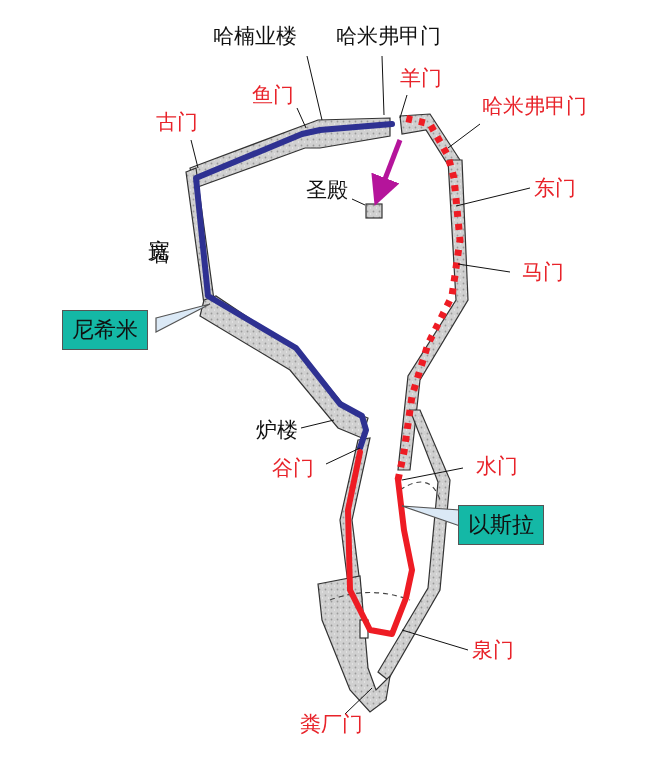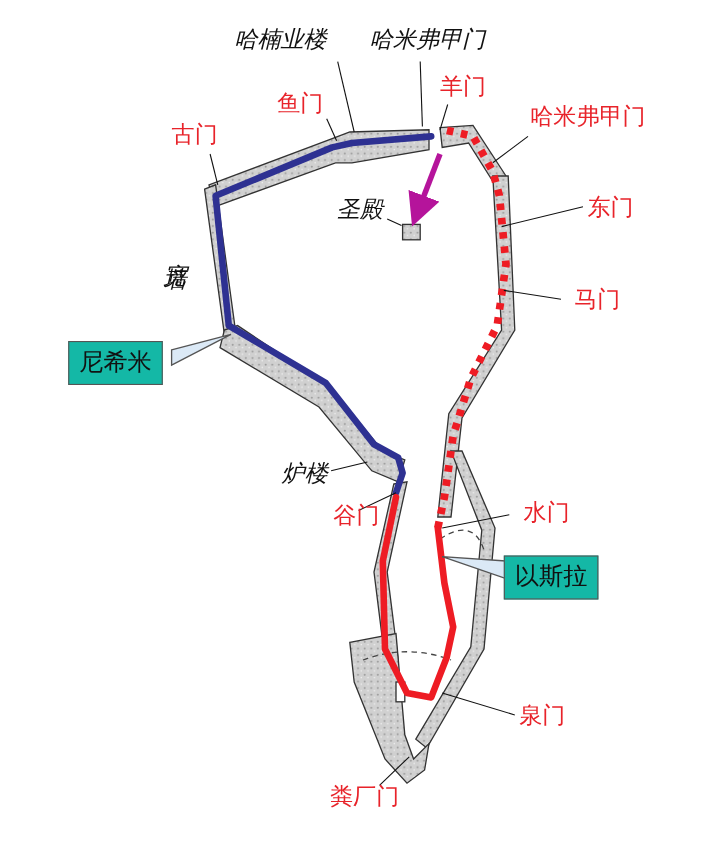--- a/index.html
+++ b/index.html
@@ -1,20 +1,20 @@
 <!DOCTYPE html>
 <html><head>
 <meta charset="utf-8">
 <style>
   html, body { margin: 0; padding: 0; background: #ffffff; }
   body { width: 645px; height: 765px; position: relative; overflow: hidden;
          font-family: "DejaVu Sans", "Liberation Sans", sans-serif; }
   #map { position: absolute; left: 0; top: 0; width: 645px; height: 765px; }
   .lbl { position: absolute; font-size: 21px; line-height: 1; white-space: nowrap; }
-  .black { color: #111111; font-style: italic; }
+  .black { color: #111111; }
   .red { color: #e8232a; }
   .vert { writing-mode: vertical-rl; letter-spacing: 4px; }
   .callout { position: absolute; background: #14b8a6; border: 1.5px solid #555;
              font-size: 22px; color: #111; padding: 6px 9px; line-height: 1.2; }
 </style>
 </head>
 <body>
 
 <svg id="map" viewBox="0 0 645 765" xmlns="http://www.w3.org/2000/svg">
   <defs>
@@ -86,19 +86,19 @@
 <div class="lbl black" style="left:256px;top:420px;">炉楼</div>
 <div class="lbl black" style="left:306px;top:180px;">圣殿</div>
 <div class="lbl black vert" style="left:148px;top:222px;">宽墙</div>
 
 <div class="lbl red" style="left:252px;top:86px;font-family:Liberation Mono, monospace;">鱼门</div>
 <div class="lbl red" style="left:400px;top:68px;">羊门</div>
 <div class="lbl red" style="left:156px;top:112px;">古门</div>
 <div class="lbl red" style="left:482px;top:96px;">哈米弗甲门</div>
 <div class="lbl red" style="left:534px;top:178px;">东门</div>
 <div class="lbl red" style="left:522px;top:262px;">马门</div>
-<div class="lbl red" style="left:272px;top:458px;margin-left:31px;">谷门</div>
+<div class="lbl red" style="left:272px;top:458px;">谷门</div>
 <div class="lbl red" style="left:476px;top:456px;">水门</div>
 <div class="lbl red" style="left:472px;top:640px;text-align:right;">泉门</div>
 <div class="lbl red" style="left:300px;top:714px;">粪厂门</div>
 
 <div class="callout" style="left:62px;top:310px;">尼希米</div>
 <div class="callout" style="left:458px;top:505px;">以斯拉</div>
 
 </body></html>

